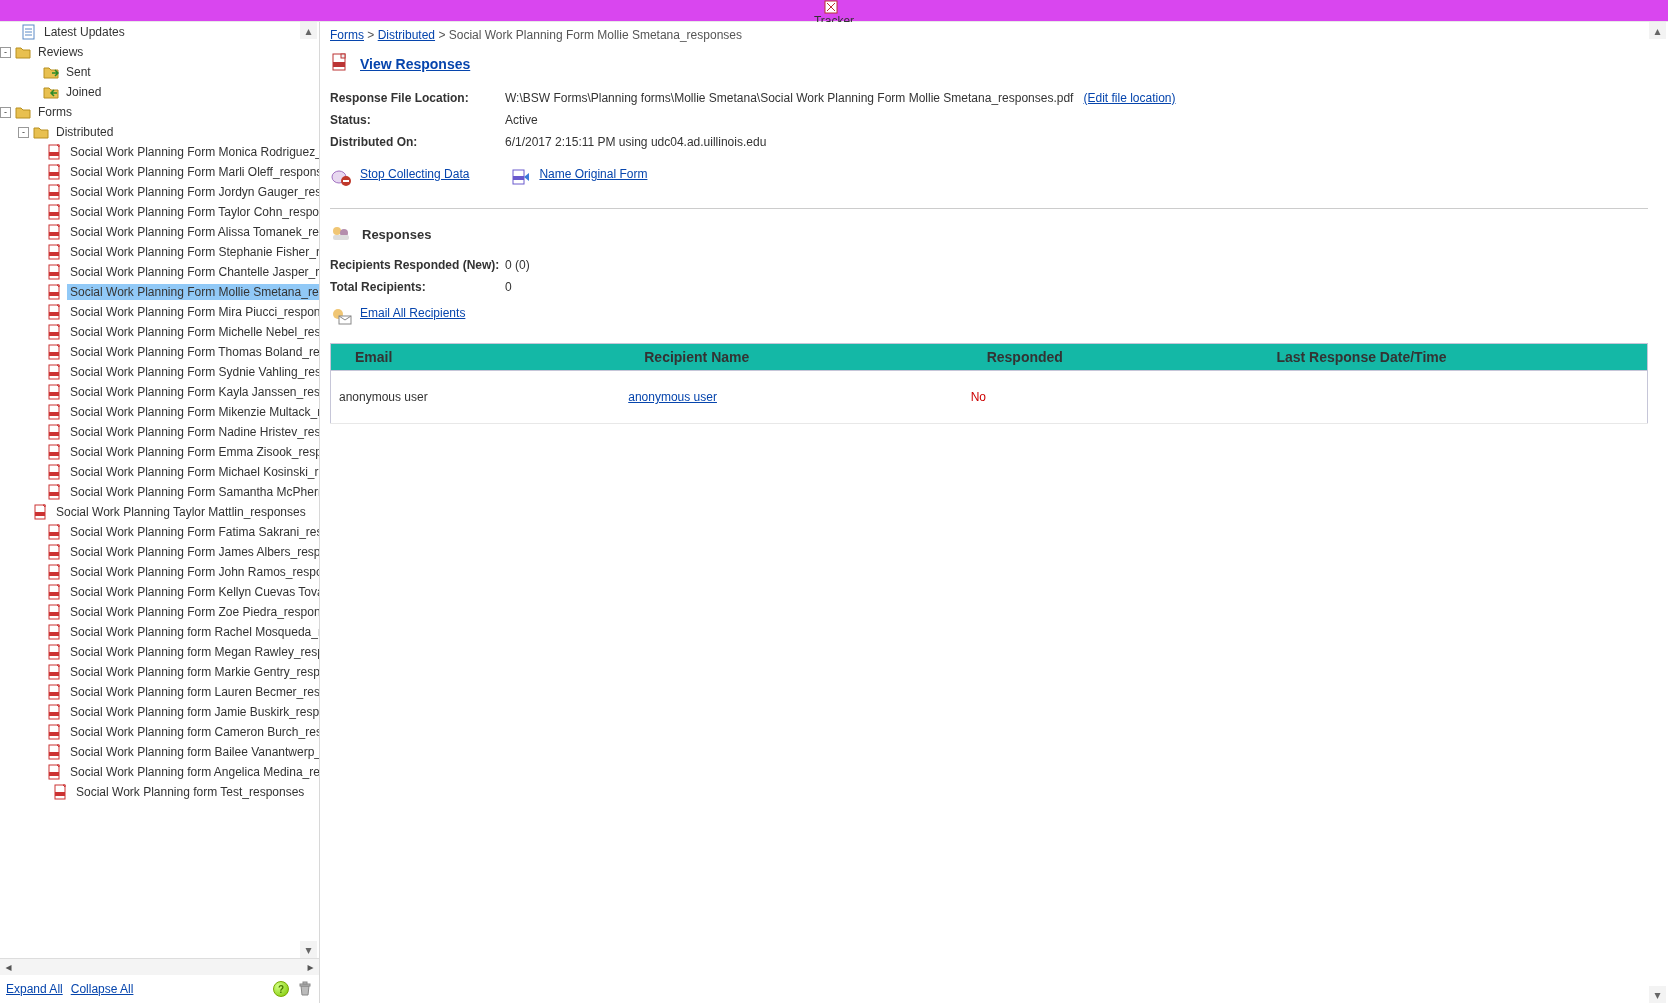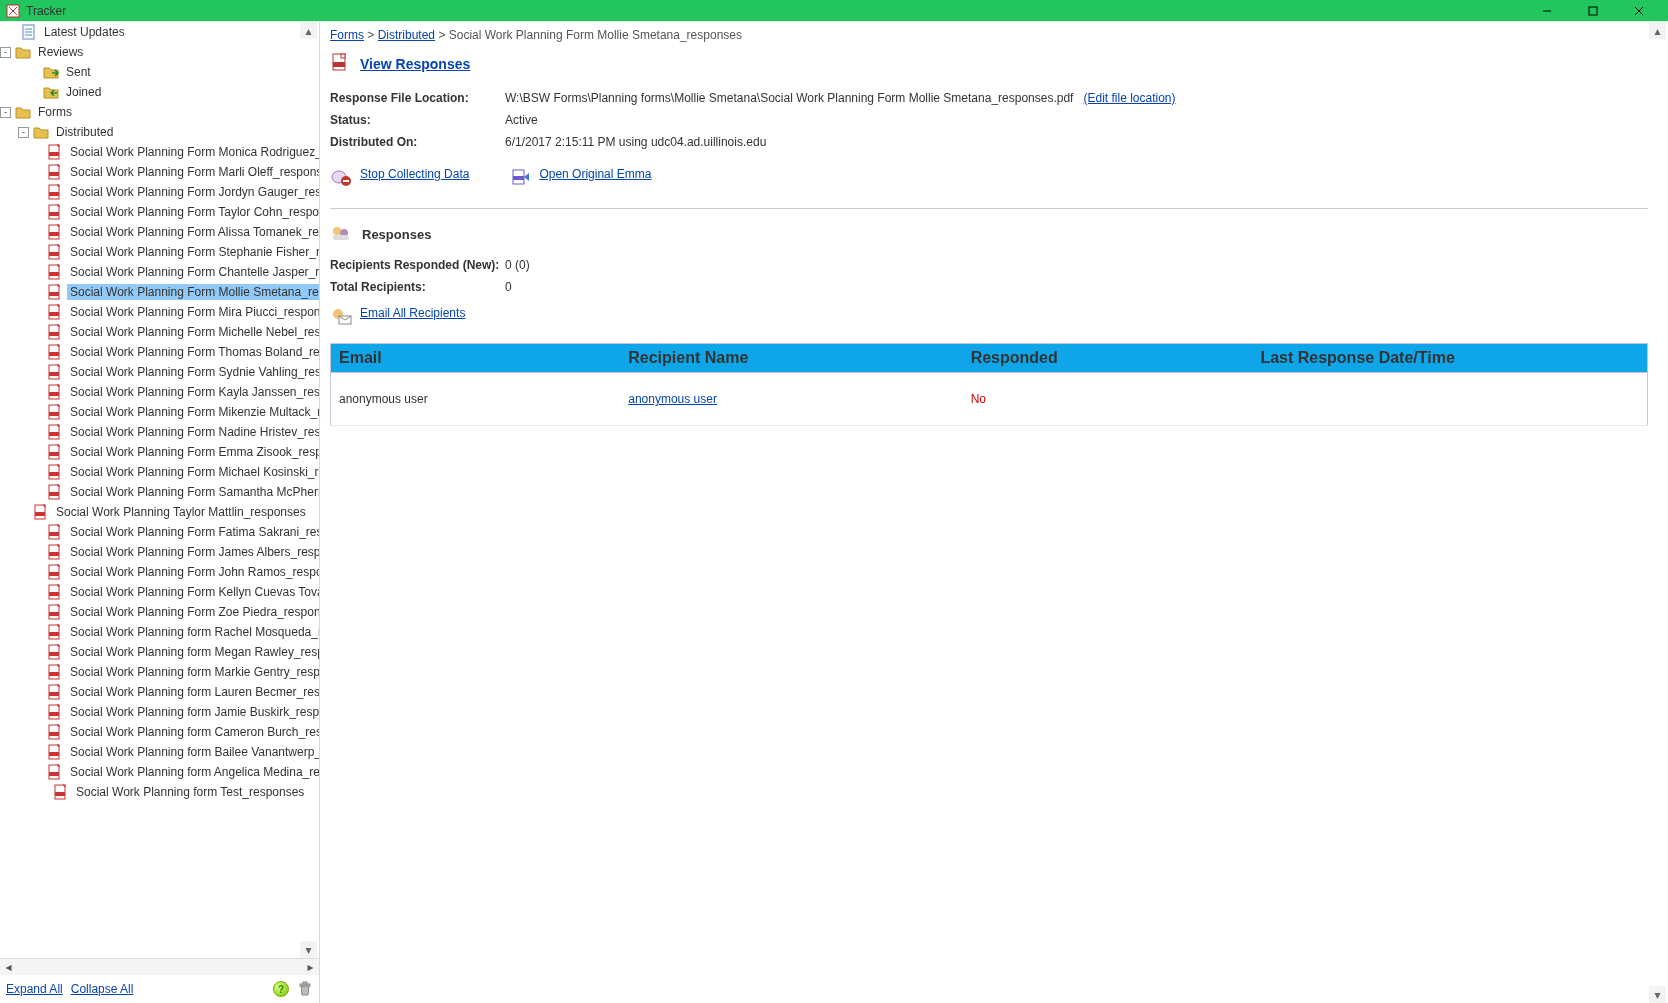--- a/index.html
+++ b/index.html
@@ -1,17 +1,17 @@
 <!DOCTYPE html>
 <html><head>
 <meta charset="utf-8">
 <style>
   * { box-sizing: border-box; margin: 0; padding: 0; }
   body { font-family: "Segoe UI", Tahoma, sans-serif; font-size: 12px; color: #333; background: #fff; width: 1668px; height: 1003px; overflow: hidden; }
-  .titlebar { height: 22px; display: flex; align-items: center; padding: 0 6px; background: #22c55e; border-bottom: 1px solid #e8e8e8; }
+  .titlebar { height: 22px; display: flex; align-items: center; padding: 0 6px; background: #d946ef; border-bottom: 1px solid #e8e8e8; flex-direction: column; }
   .titlebar .app-icon { width: 14px; height: 14px; margin-right: 6px; display:inline-flex; align-items:center; justify-content:center;}
   .titlebar .title { font-size: 12px; color: #333; }
   .winbtns { margin-left: auto; display: flex; }
   .winbtns .btn { width: 46px; height: 22px; display: flex; align-items: center; justify-content: center; }
   .container { display: flex; height: calc(1003px - 22px); }
   .sidebar { width: 320px; border-right: 1px solid #d8d8d8; display:flex; flex-direction:column; position:relative;}
   .tree-wrap { flex: 1 1 auto; overflow: hidden; position:relative;}
   .tree { overflow: auto; height: 100%; white-space: nowrap; padding-bottom:4px;}
   .tree-scrollbar { height: 17px; border-top:1px solid #ddd; display:flex; align-items:center; background:#f4f4f4;}
   .tree-scrollbar .arrow { width:17px; height:17px; display:flex; align-items:center; justify-content:center; color:#555;}
@@ -40,21 +40,21 @@
   .info-row .k{ width:175px; font-weight:bold; color:#333;}
   .info-row .v{ color:#333;}
   .info-row .edit{ margin-left:10px; color:#0645ad; text-decoration:underline;}
   .actions-row{ display:flex; gap:40px; align-items:center; margin-top:18px; margin-bottom:18px;}
   .action{ display:flex; align-items:flex-start; gap:8px;}
   .action a{ color:#0645ad; text-decoration:underline;}
   hr.sep{ border:none; border-top:1px solid #ccc; margin:10px 0 14px 0;}
   .resp-header{ display:flex; align-items:center; gap:10px; margin-bottom:12px;}
   .resp-header .t{ font-weight:bold; font-size:13px;}
   table.recipients{ width:100%; border-collapse:collapse; margin-top:14px; border:1px solid #c6c6d8;}
-  table.recipients th{ background:#0ea5e9; text-align:left; font-weight:bold; padding:5px 8px; border-bottom:1px solid #c6c6d8; font-size:16px;}
+  table.recipients th{ background:#14b8a6; text-align:left; font-weight:bold; padding:5px 24px; border-bottom:1px solid #c6c6d8; font-size:14px;}
   table.recipients td{ padding:19px 8px; border-bottom:1px solid #e8e8e8; font-size:12px;}
   table.recipients td a{ color:#0645ad; text-decoration:underline;}
   .no{ color:#c00;}
   .vscroll-up, .vscroll-dn{ position:absolute; right:2px; width:17px; height:17px; display:flex; align-items:center; justify-content:center; color:#666; background:#f3f3f3;}
   .vscroll-up{ top:0;}
   .vscroll-dn{ bottom:0;}
   .tree-vscroll-up, .tree-vscroll-dn{ position:absolute; right:2px; width:17px; height:17px; display:flex; align-items:center; justify-content:center; color:#666; background:#f3f3f3;}
   .tree-vscroll-up{ top:0;}
   .tree-vscroll-dn{ bottom:0;}
 </style>
@@ -587,21 +587,21 @@
             <a>Stop Collecting Data</a>
           </div>
           <div class="action">
             <span>
               <svg width="22" height="20">
                   <rect x="4" y="3" width="11" height="14" fill="#fff" stroke="#6a5acd"></rect>
                   <rect x="4" y="9" width="11" height="4" fill="#6a5acd"></rect>
                   <path d="M15 10 l5 -4 v8 z" fill="#3a7ad9"></path>
                 </svg>
             </span>
-            <a>Open Original Emma</a>
+            <a>Name Original Form</a>
           </div>
         </div>
 
         <hr class="sep">
 
         <div class="resp-header">
           <span>
             <svg width="22" height="20">
                 <circle cx="7" cy="8" r="4" fill="#f0c674"></circle>
                 <circle cx="14" cy="10" r="4" fill="#b48ead"></circle>

